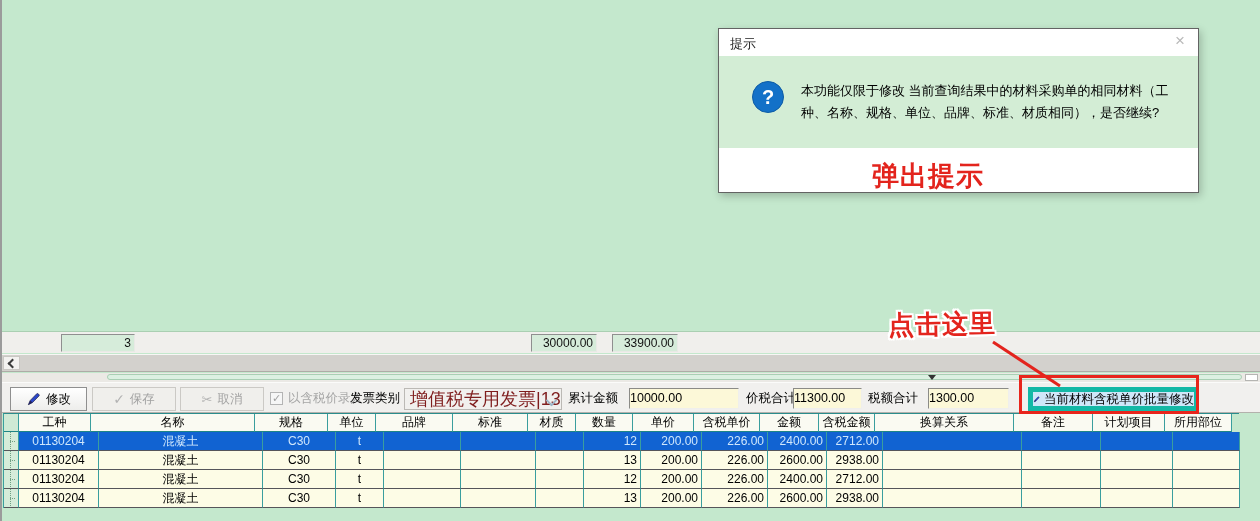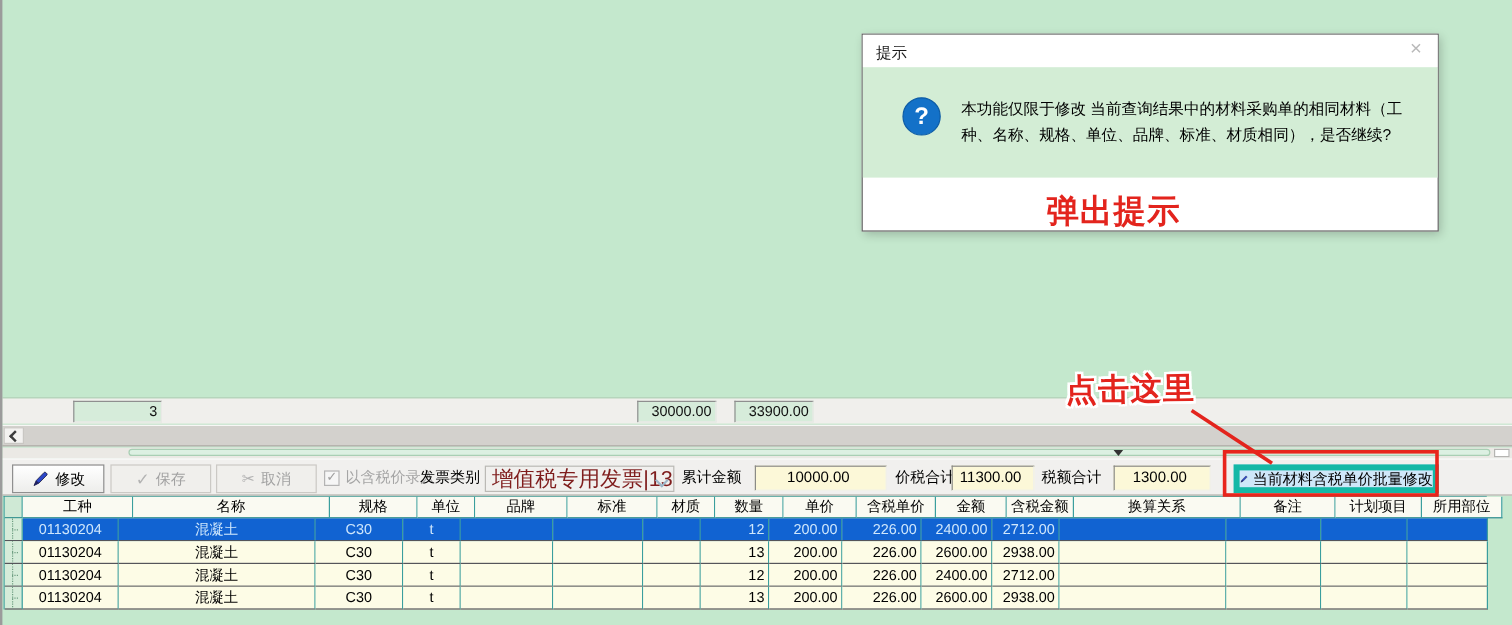--- a/index.html
+++ b/index.html
@@ -48,21 +48,21 @@
   .tb-label.gray{color:#a5a5a5;}
   .cbx{position:absolute;left:268px;top:9px;width:13px;height:13px;box-sizing:border-box;
     border:1px solid #b4b4b4;background:#f6f6f6;color:#9f9f9f;font-size:11px;line-height:11px;text-align:center;}
   .dropdown{position:absolute;left:402px;top:5px;width:158px;height:22px;box-sizing:border-box;
     background:#f1f0ee;border:1px solid #bbb9b5;color:#7f1d1d;font-size:18px;line-height:20px;
     padding-left:5px;white-space:nowrap;overflow:hidden;}
   .dd-chev{position:absolute;right:5px;top:7px;width:7px;height:7px;border-left:2px solid #9db6c8;
     border-bottom:2px solid #9db6c8;transform:rotate(-45deg) scale(0.9);}
   .yfield{position:absolute;top:5px;height:21px;box-sizing:border-box;background:#fcf8d8;
     border:1px solid;border-color:#8b8b87 #efefec #efefec #8b8b87;
-    text-align:center;padding-right:4px;line-height:19px;font-size:12.5px;color:#000;}
+    text-align:left;padding-right:4px;line-height:19px;font-size:12.5px;color:#000;}
   #batch-btn{position:absolute;left:1026px;top:4px;width:171px;height:24px;box-sizing:border-box;
     background:#cfe7f9;border:5px solid #14b8a6;display:flex;align-items:center;justify-content:center;
     gap:4px;font-size:12.5px;color:#000;white-space:nowrap;}
 
   
   #grid{left:3px;top:413px;width:1236px;border-left:1px solid #3a9e9e;border-top:1px solid #2a8c8c;z-index:2;}
   .t-row{display:flex;height:19px;}
   .t-row.t-header{height:18px;}
   .t-cell,.sel-cell{box-sizing:border-box;border-right:1px solid #3a9e9e;overflow:hidden;
     white-space:nowrap;font-size:12px;flex:0 0 auto;}
@@ -160,21 +160,21 @@
       <path d="M2.5 13.5 L4.5 9 L11.5 1.8 C12.4 0.9 14.9 3.2 14 4.1 L7 11.2 Z" fill="#2b46c8" stroke="#1a1a3a" stroke-width="0.7"></path>
       <path d="M2.5 13.5 L4.5 9 L7 11.2 Z" fill="#202060"></path>
     </svg>
     <span>当前材料含税单价批量修改</span>
   </div>
 </div>
 
 <div id="grid" class="abs">
     <div class="t-row t-header">
       <div class="sel-cell" style="width: 15px;"></div>
-      <div class="t-cell" style="width: 92px; font-family: Liberation Serif, serif;">工种</div>
+      <div class="t-cell" style="width: 72px; font-family: Liberation Serif, serif;">工种</div>
       <div class="t-cell" style="width: 164px;">名称</div>
       <div class="t-cell" style="width: 73px;">规格</div>
       <div class="t-cell" style="width: 48px;">单位</div>
       <div class="t-cell" style="width: 77px;">品牌</div>
       <div class="t-cell" style="width: 75px;">标准</div>
       <div class="t-cell" style="width: 48px;">材质</div>
       <div class="t-cell" style="width: 57px;">数量</div>
       <div class="t-cell" style="width: 61px;">单价</div>
       <div class="t-cell" style="width: 66px;">含税单价</div>
       <div class="t-cell" style="width: 59px;">金额</div>

